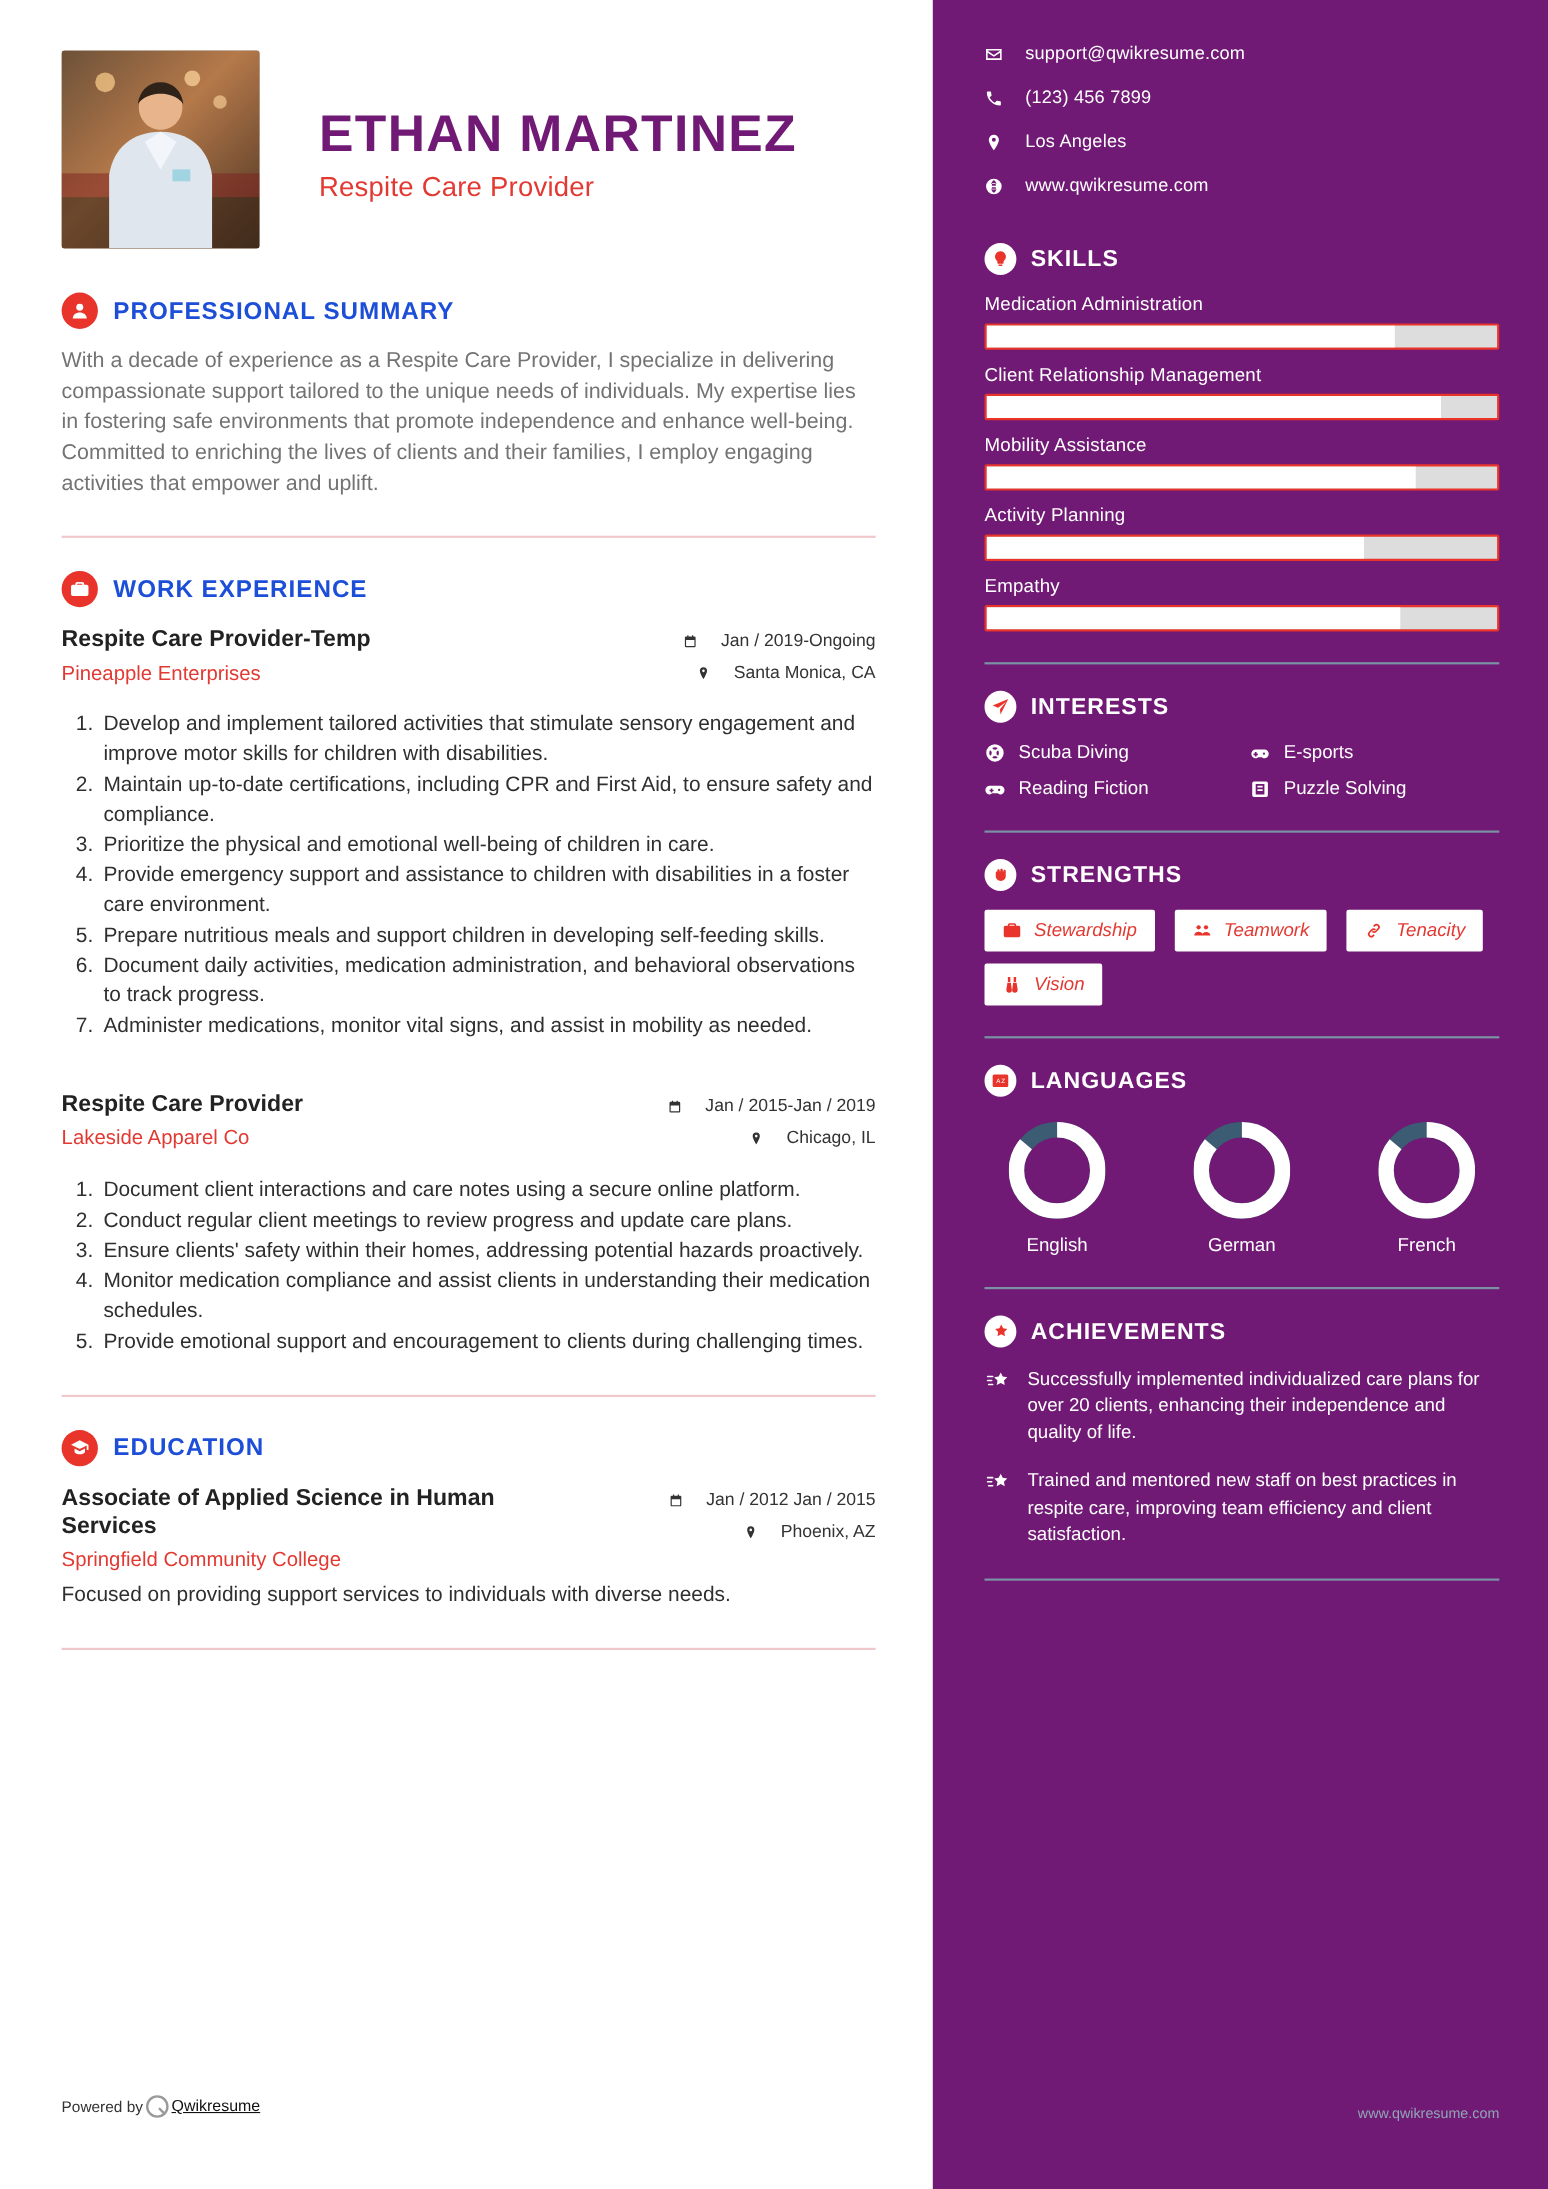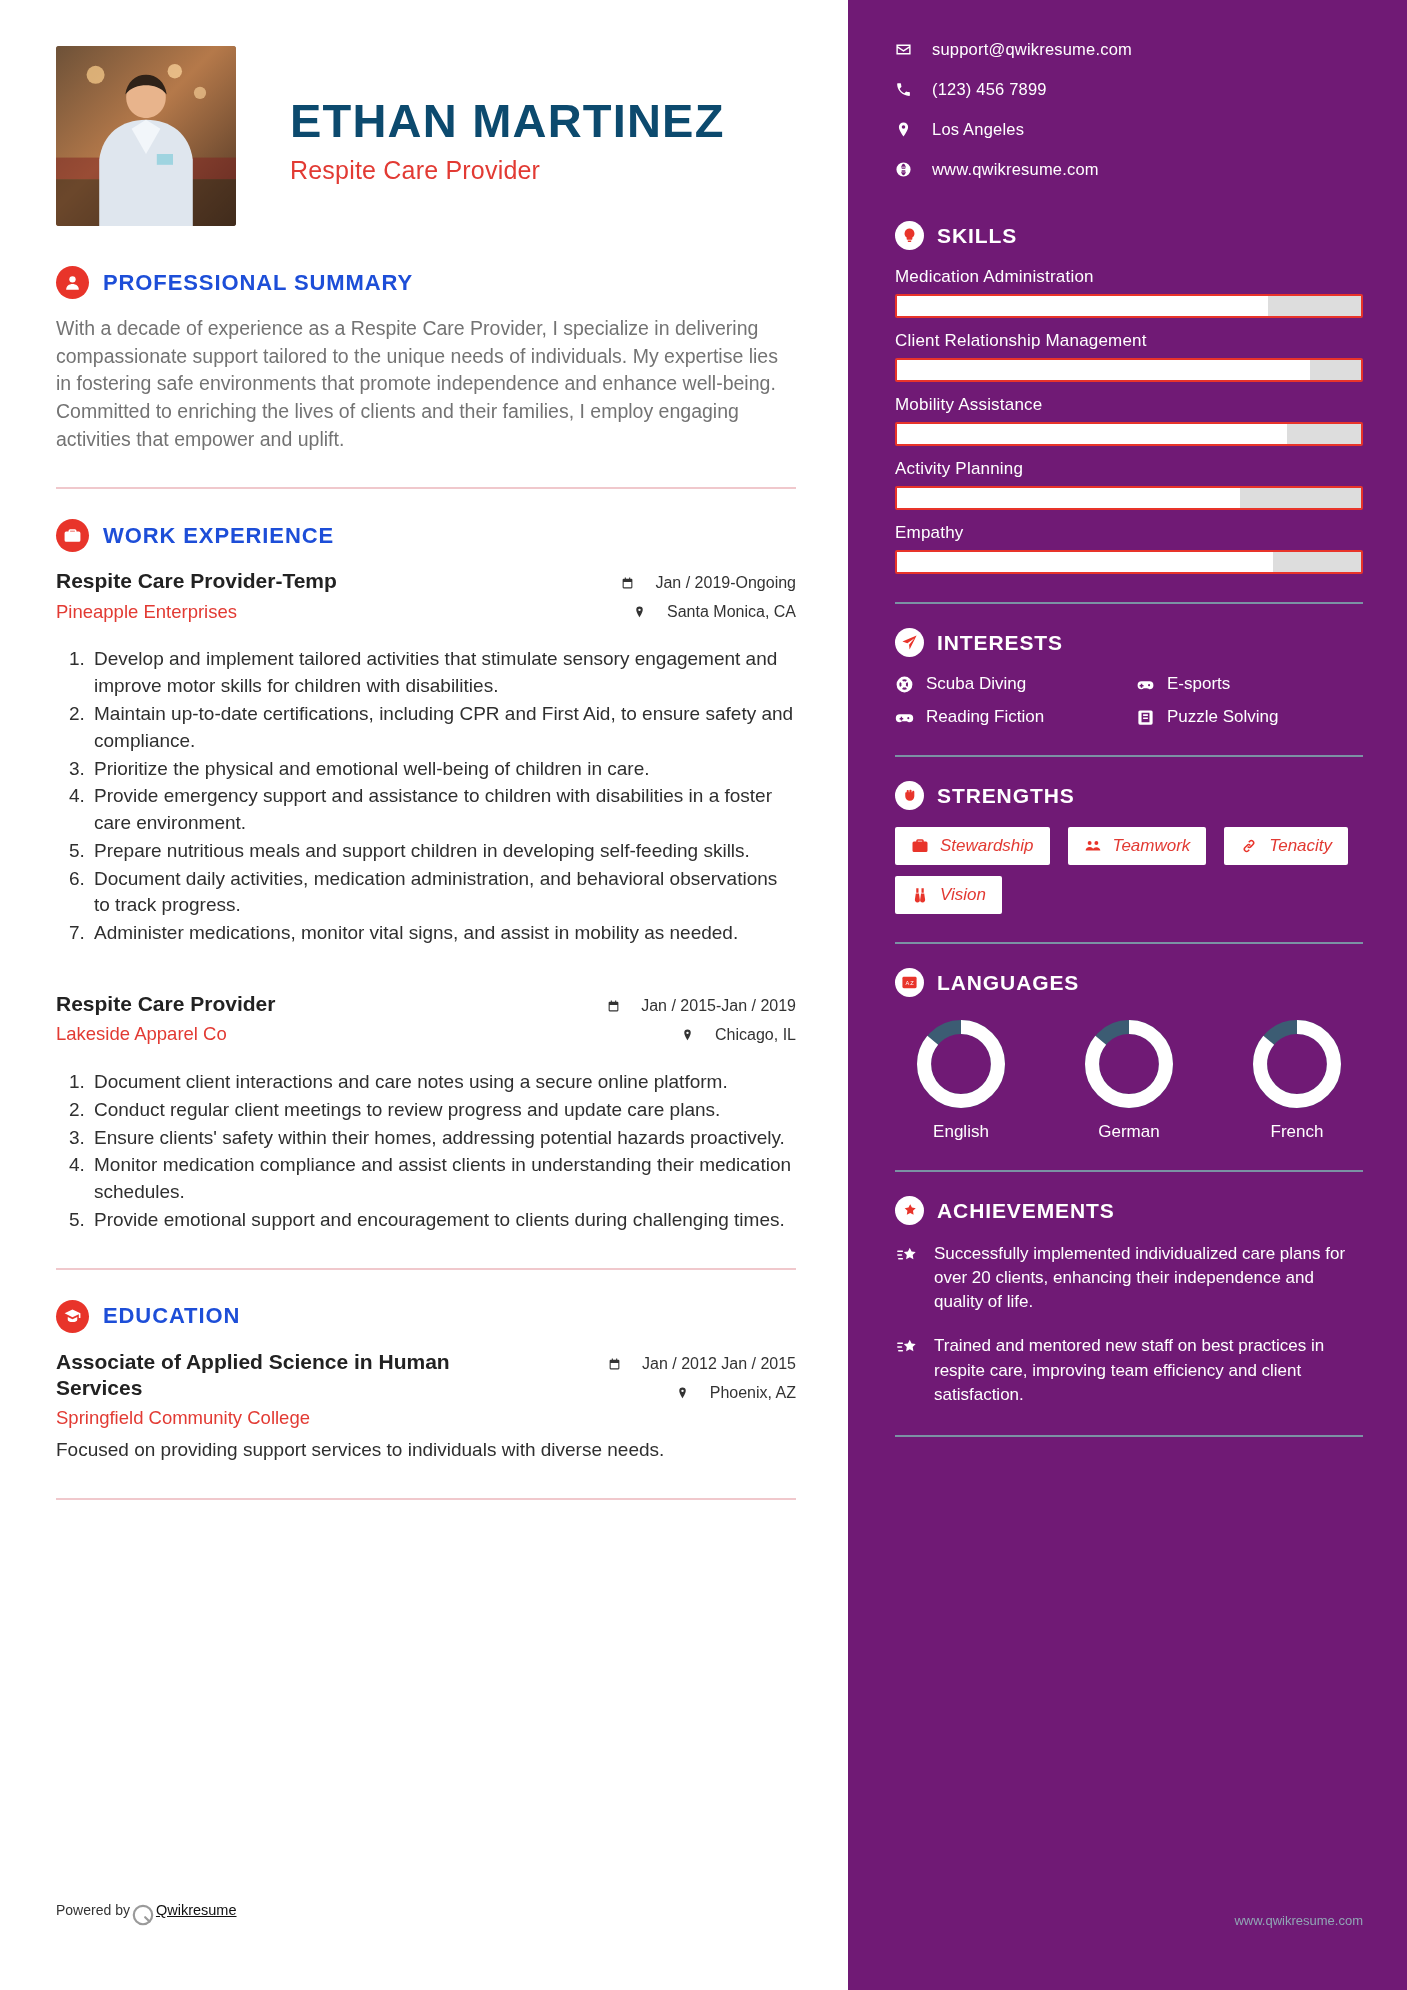--- a/index.html
+++ b/index.html
@@ -41,21 +41,21 @@
     position: relative;
     background: #8a6a50;
   }
   .avatar svg { display: block; width: 100%; height: 100%; }
 
   .name-block { padding-top: 50px; }
   .full-name {
     font-size: 47px;
     font-weight: bold;
     letter-spacing: 1.2px;
-    color: #0c4a6e;
+    color: #701a75;
     line-height: 1.06;
   }
   .job-title {
     font-size: 25px;
     color: #e23a33;
     margin-top: 10px;
     letter-spacing: 0.2px;
   }
 
   
@@ -141,20 +141,21 @@
     line-height: 1.42;
     color: #2f2f2f;
     margin-top: 8px;
   }
 
   .footer {
     position: absolute;
     left: 56px;
     bottom: 62px;
     display: flex;
+    align-items: center;
   }
   .footer-label { font-size: 14px; color: #333; }
   .footer-logo {
     width: 26px; height: 26px;
     display: flex; align-items: center; justify-content: center;
   }
   .footer-logo svg { width: 26px; height: 26px; }
   .footer-brand {
     font-size: 14.5px;
     color: #111;

